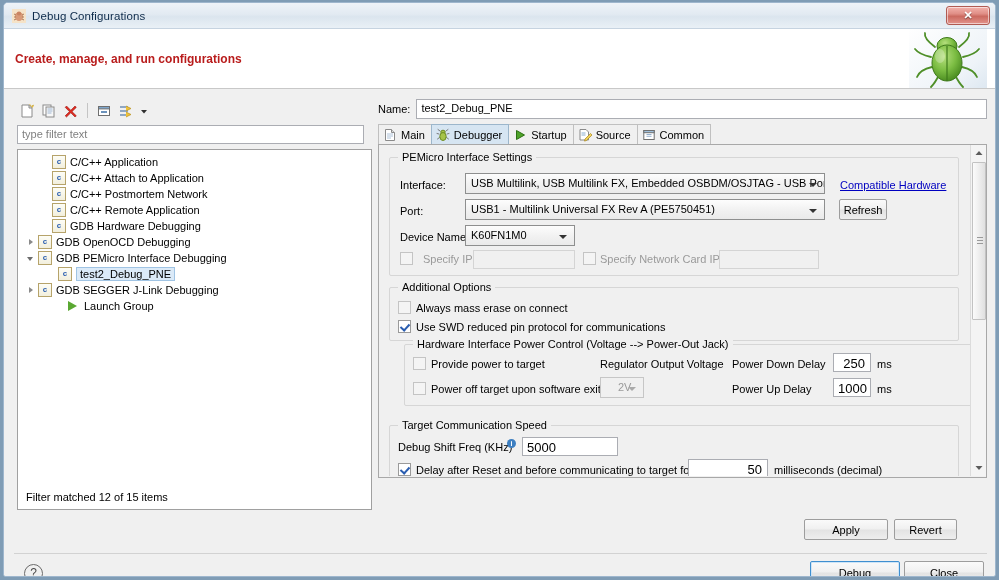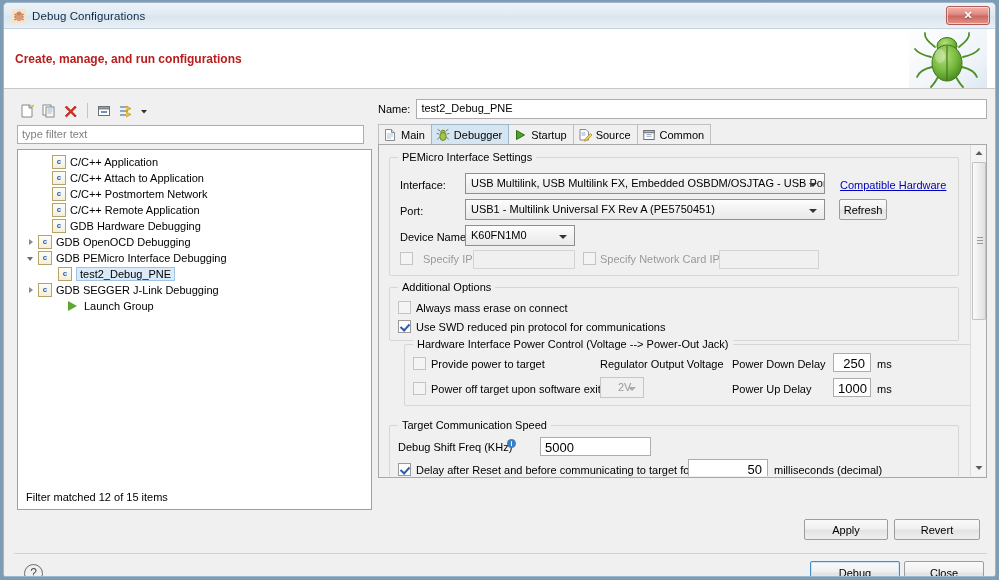--- a/index.html
+++ b/index.html
@@ -699,21 +699,21 @@
 
             <span class="lbl" style="left:327px; top:38px;">Power Up Delay</span>
             <div class="tf num" style="left:428px; top:33px; width:38px;">1000</div>
             <span class="lbl" style="left:472px; top:38px;">ms</span>
           </div>
 
           <div class="group" style="left:10px; top:280px; width:570px; height:60px;">
             <span class="gtitle">Target Communication Speed</span>
             <span class="lbl" style="left:8px; top:15px;">Debug Shift Freq (KHz)</span>
             <span class="infoicon" style="left:117px; top:13px;">i</span>
-            <div class="tf" style="left:150px; top:11px; width:111px;">5000</div>
+            <div class="tf" style="left:132px; top:11px; width:96px;">5000</div>
 
             <span class="chk checked" style="left:8px; top:37px;"></span>
             <span class="lbl" style="left:26px; top:38px;">Delay after Reset and before communicating to target for</span>
             <div class="tf num" style="left:298px; top:33px; width:80px;">50</div>
             <span class="lbl" style="left:384px; top:38px;">milliseconds (decimal)</span>
           </div>
 
         </div>
 
         <div class="vscroll">
@@ -727,21 +727,21 @@
             <svg width="8" height="6" viewBox="0 0 8 6">
                 <path d="M4 5 L0.5 1 L7.5 1 Z" fill="#5c5c5c"></path>
               </svg>
           </div>
         </div>
       </div>
     </div>
 
     <div class="applyrow">
       <div class="btn" style="left:426px; top:2px; width:84px;">Apply</div>
-      <div class="btn" style="left:516px; top:2px; width:86px;">Revert</div>
+      <div class="btn" style="left:516px; top:2px; width:63px;">Revert</div>
     </div>
 
     <div class="sep"></div>
 
     <div class="footer">
       <div class="helpicon">?</div>
       <div class="btn primary" style="left:806px; top:6px; width:90px; height:23px;">Debug</div>
       <div class="btn" style="left:900px; top:6px; width:80px; height:23px;">Close</div>
     </div>
 

